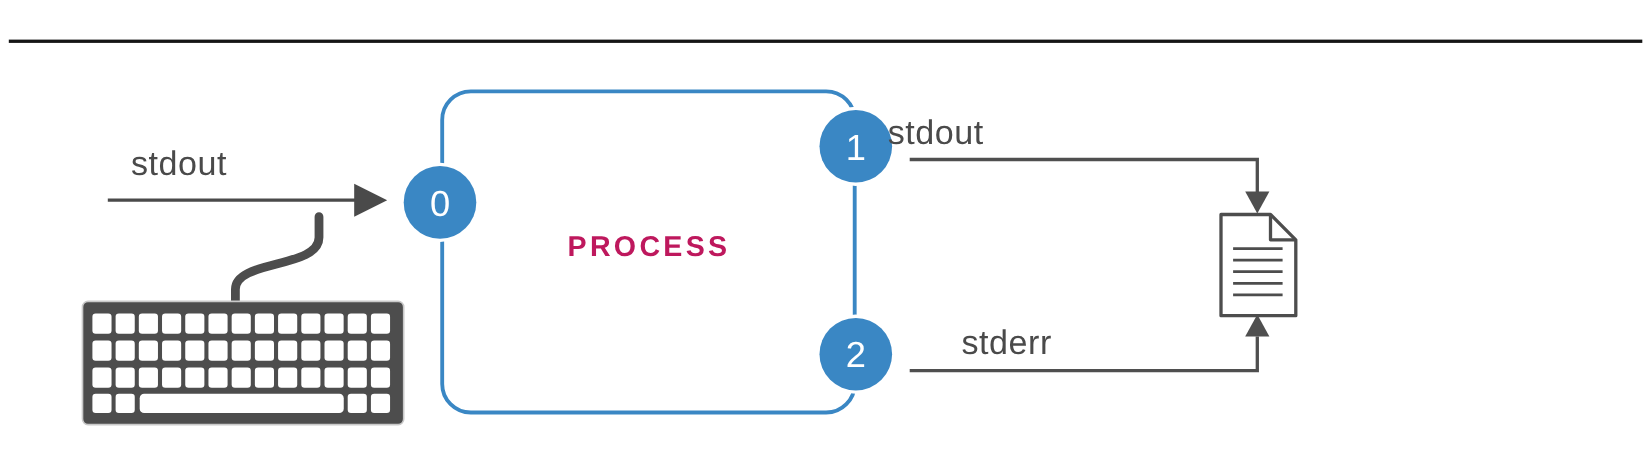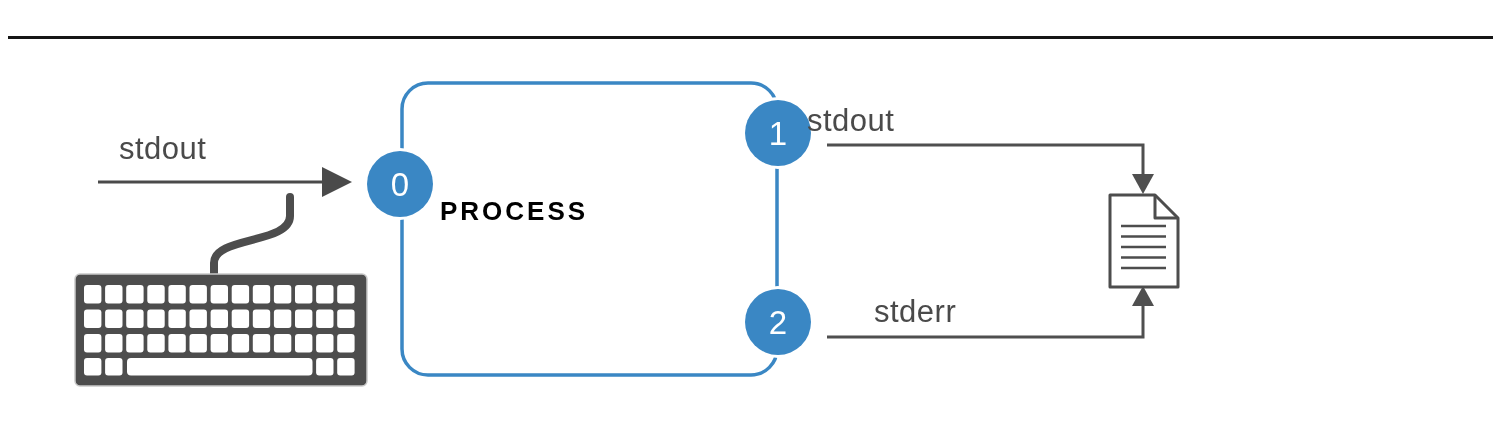--- a/index.html
+++ b/index.html
@@ -36,27 +36,27 @@
     font-size: 31px;
     line-height: 1;
     white-space: nowrap;
     letter-spacing: 0.5px;
   }
   .label-stdin  { left: 119px; top: 133px; }
   .label-stdout { left: 778px; top: 105px; margin-left: 29px; }
   .label-stderr { left: 828px; top: 296px; margin-left: 46px; }
   .label-process {
     left: 440px;
-    top: 198px;
+    top: 211px;
     width: 300px;
-    text-align: left;
+    text-align: center;
     font-size: 26px;
     font-weight: bold;
     letter-spacing: 3px;
-    color: #000000;
+    color: #be185d;
   }
   .fd-badge {
     position: absolute;
     width: 66px;
     height: 66px;
     border-radius: 50%;
     background: #3a87c4;
     box-shadow: 0 0 0 3px #ffffff;
     color: #ffffff;
     font-size: 33px;

